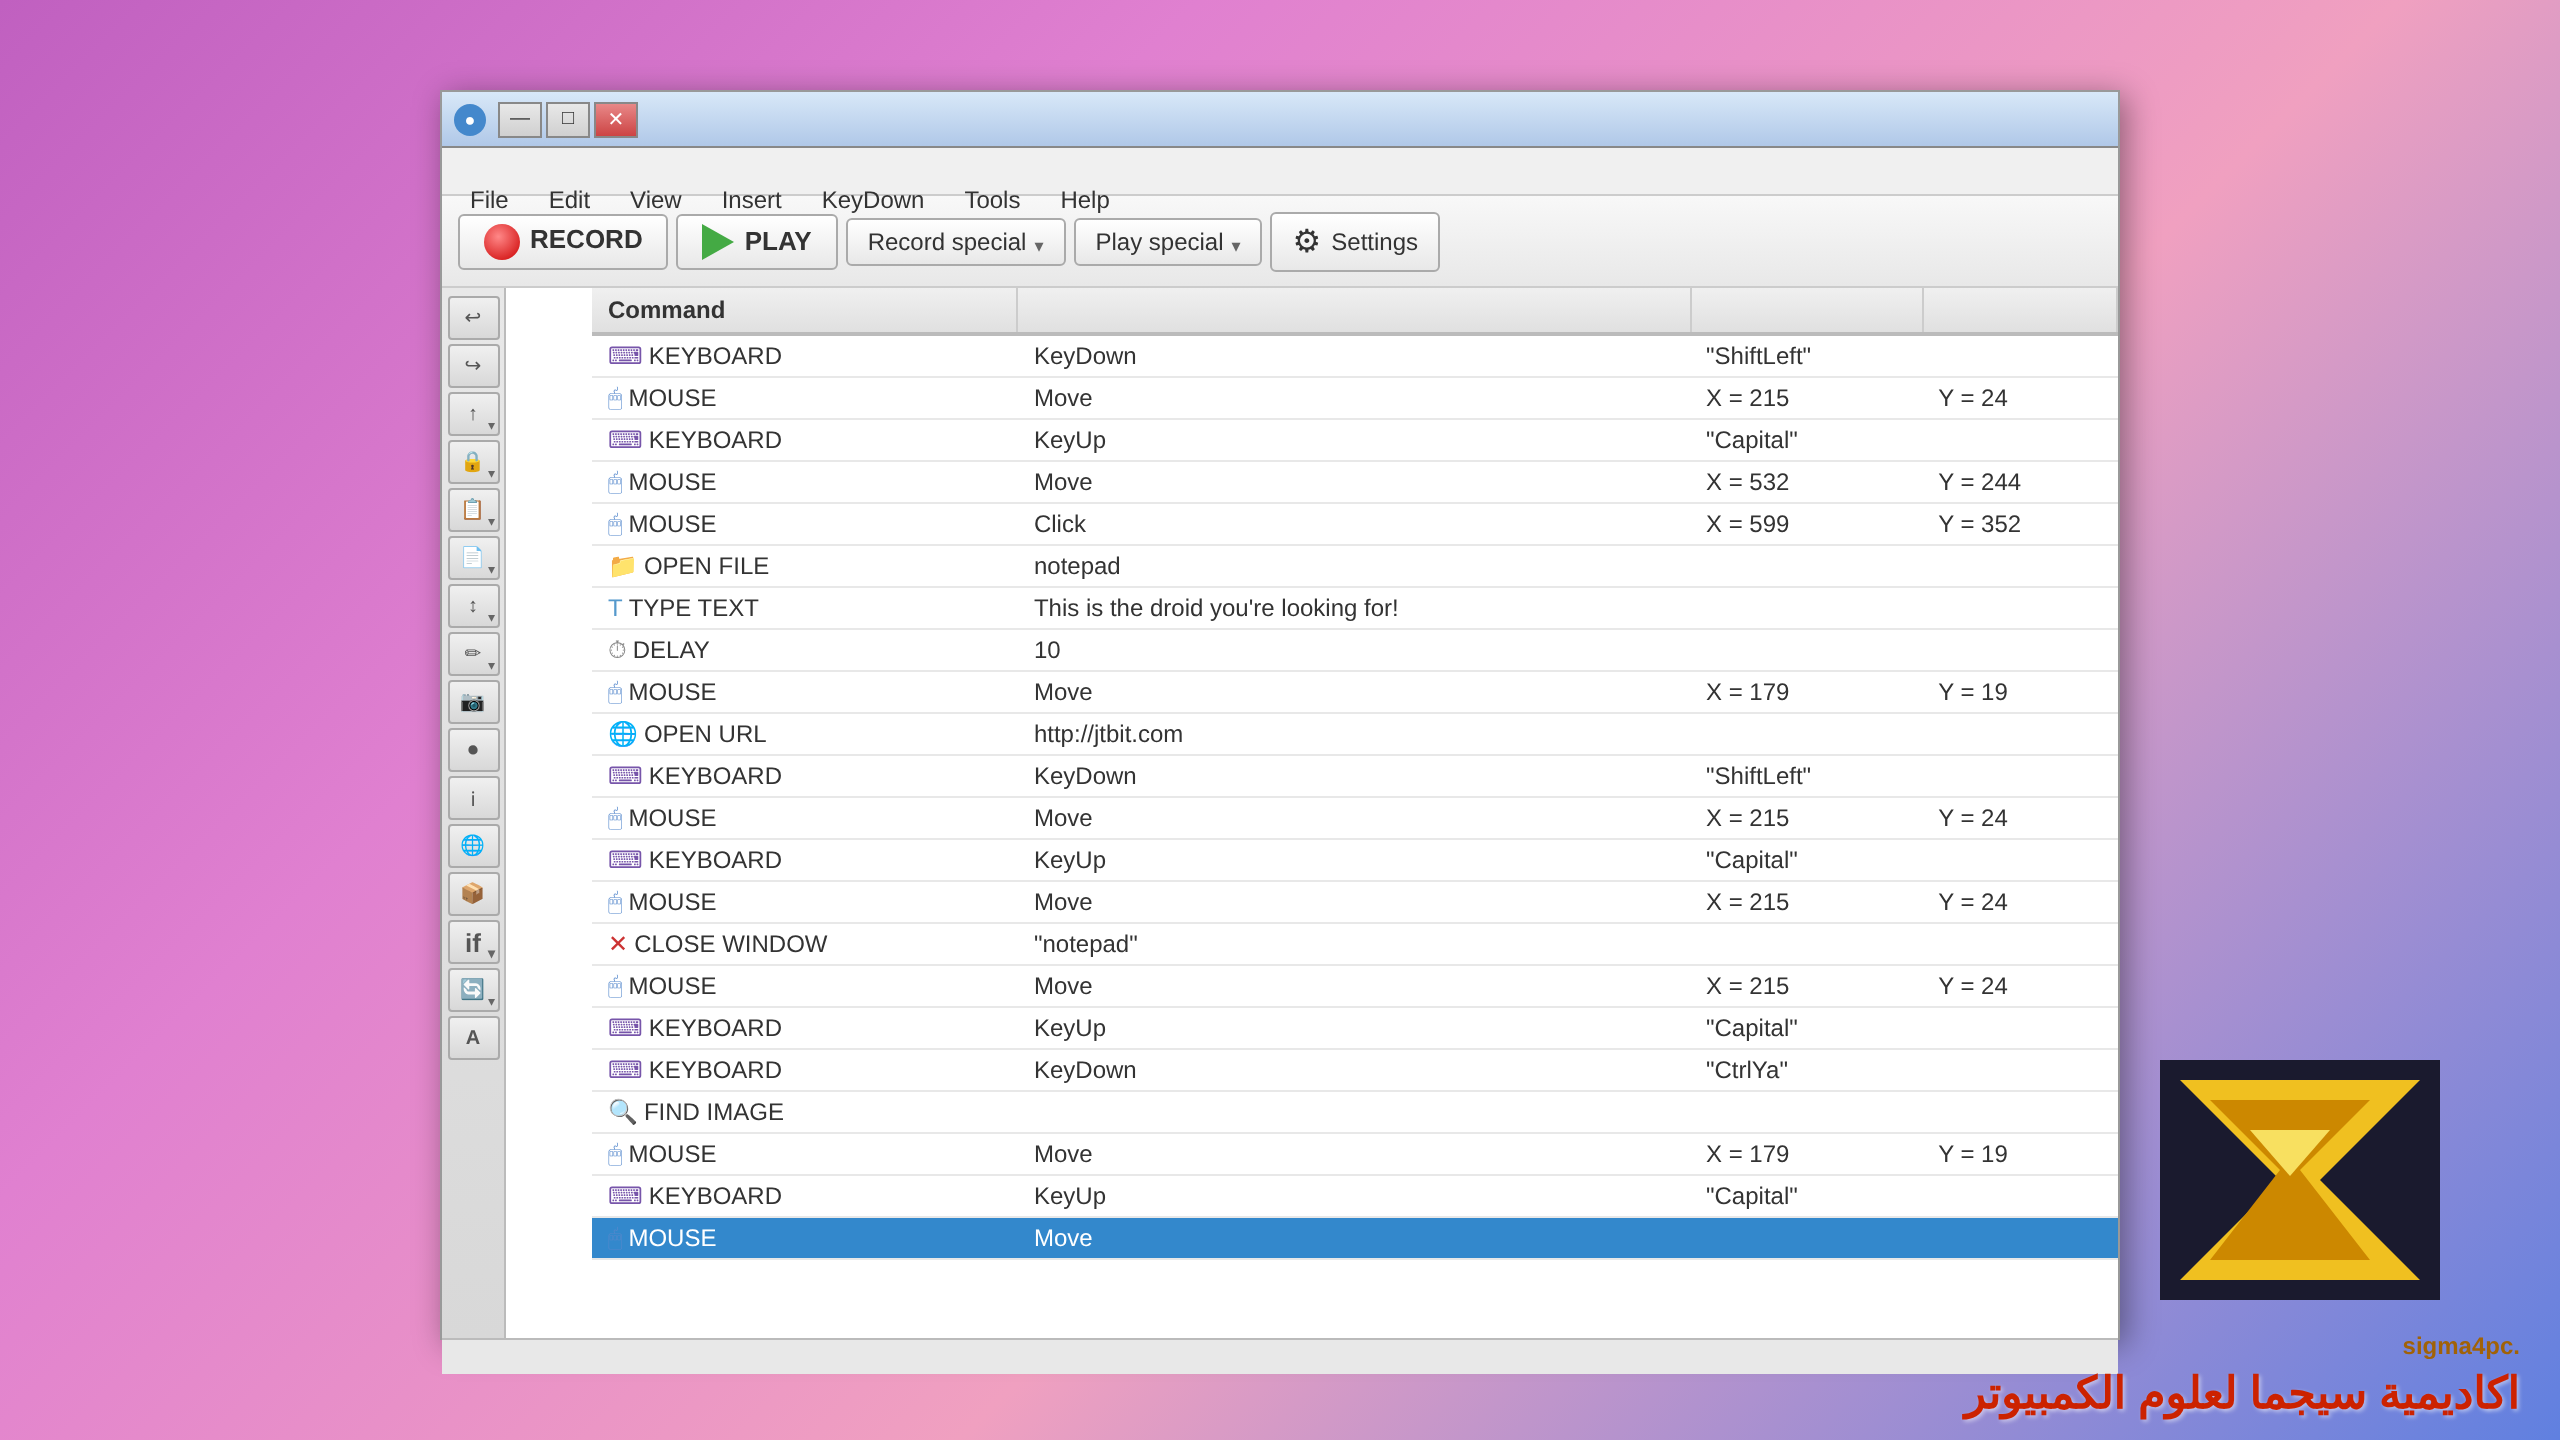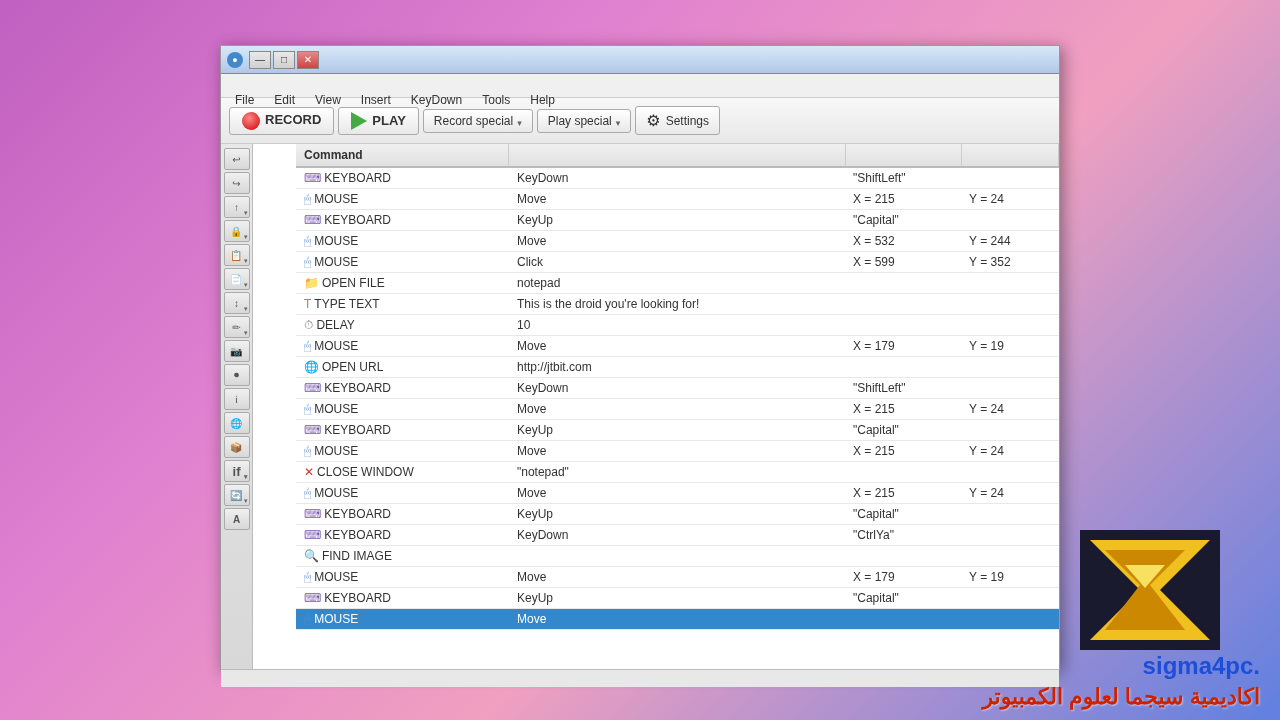--- a/index.html
+++ b/index.html
@@ -271,22 +271,22 @@
       font-size: 22px;
       color: #cc2200;
       font-weight: bold;
       direction: rtl;
       text-shadow: 1px 1px 2px rgba(255,255,255,0.5);
     }
     .watermark-text-en {
       position: absolute;
       bottom: 40px;
       right: 20px;
-      font-size: 24px;
-      color: #1d4ed8;
+      font-size: 12px;
+      color: #a16207;
       font-weight: bold;
     }
   </style>
 </head>
 <body>
 
 <div class="desktop">
   <div class="window">
 
     <div class="title-bar">

